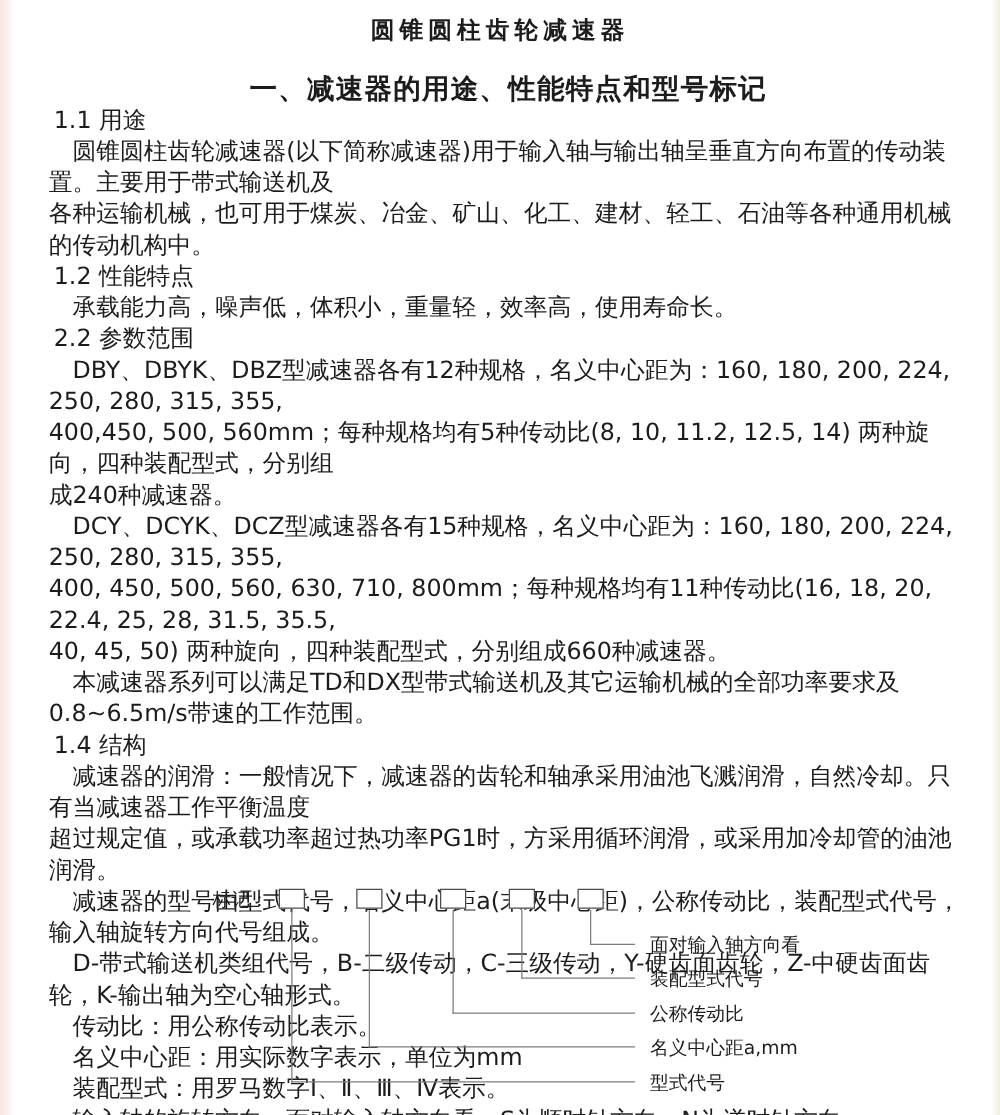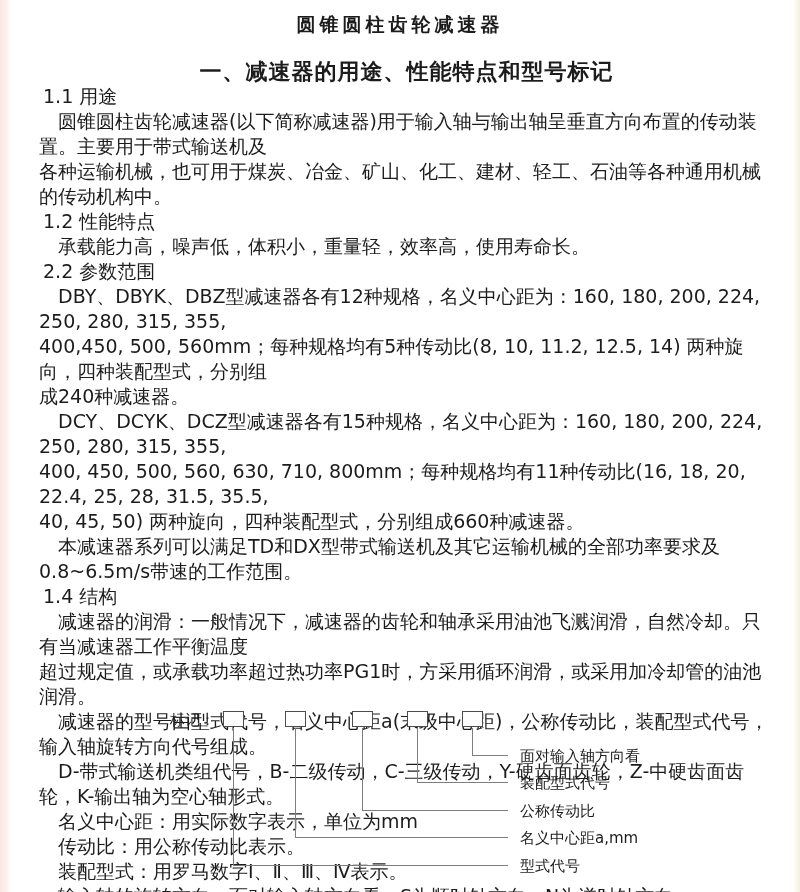--- a/index.html
+++ b/index.html
@@ -110,22 +110,22 @@
 400, 450, 500, 560, 630, 710, 800mm；每种规格均有11种传动比(16, 18, 20, 22.4, 25, 28, 31.5, 35.5,
 40, 45, 50) 两种旋向，四种装配型式，分别组成660种减速器。</div>
   <div class="para">本减速器系列可以满足TD和DX型带式输送机及其它运输机械的全部功率要求及0.8~6.5m/s带速的工作范围。</div>
 
   <div class="sec-label">1.4 结构</div>
   <div class="para">减速器的润滑：一般情况下，减速器的齿轮和轴承采用油池飞溅润滑，自然冷却。只有当减速器工作平衡温度
 超过规定值，或承载功率超过热功率PG1时，方采用循环润滑，或采用加冷却管的油池润滑。</div>
 
   <div class="para">减速器的型号由型式代号，名义中心距a(末级中心距)，公称传动比，装配型式代号，输入轴旋转方向代号组成。</div>
   <div class="para">D-带式输送机类组代号，B-二级传动，C-三级传动，Y-硬齿面齿轮，Z-中硬齿面齿轮，K-输出轴为空心轴形式。</div>
+  <div class="para">传动比：用公称传动比表示。</div>
   <div class="para">名义中心距：用实际数字表示，单位为mm</div>
-  <div class="para">传动比：用公称传动比表示。</div>
   <div class="para">装配型式：用罗马数字Ⅰ、Ⅱ、Ⅲ、Ⅳ表示。</div>
   <div class="para">输入轴的旋转方向：面对输入轴方向看，S为顺时针方向，N为逆时针方向。</div>
 </div>
 
 <div class="diagram">
   <span class="mark-label">标记：</span>
 
   <span class="mark-box b1"></span>
   <span class="mark-box b2"></span>
   <span class="mark-box b3"></span>

